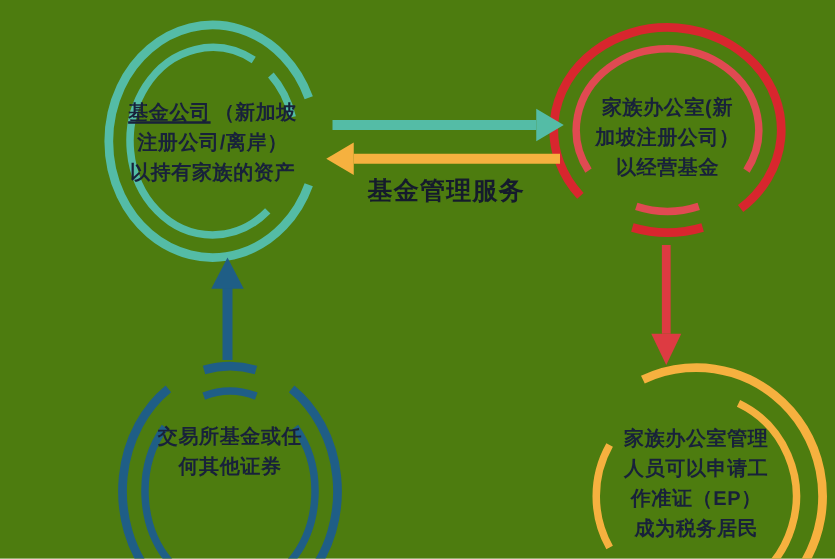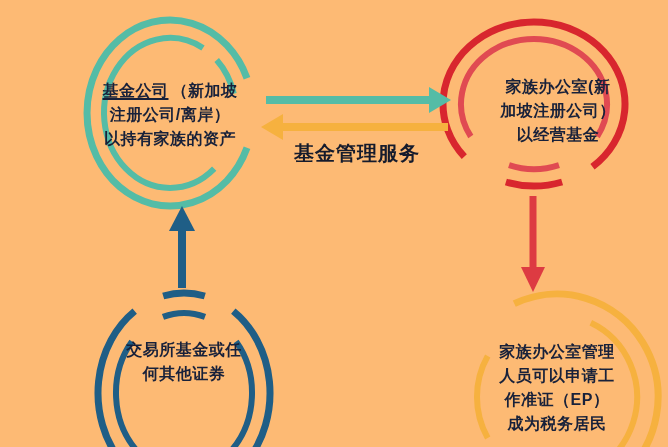--- a/index.html
+++ b/index.html
@@ -6,21 +6,21 @@
     margin: 0;
     padding: 0;
     background: #ffffff;
     font-family: "Liberation Sans", "DejaVu Sans", sans-serif;
   }
   .stage {
     position: relative;
     width: 668px;
     height: 447px;
     overflow: hidden;
-    background: #fdba74;
+    background: #4d7c0f;
   }
   .stage svg {
     position: absolute;
     left: 0;
     top: 0;
   }
   .node-text {
     position: absolute;
     text-align: center;
     font-weight: bold;
@@ -95,21 +95,21 @@
   </svg>
 
   <div class="node-text" style="left:88px; top:79px; width:164px;">
     <div>
       <span class="u">基金公司</span><span class="rest">（新加坡</span>
     </div>
     <div>注册公司/离岸）</div>
     <div>以持有家族的资产</div>
   </div>
 
-  <div class="node-text" style="left:473px; top:75px; width:170px;">
+  <div class="node-text" style="left:449px; top:75px; width:170px;">
     <div>家族办公室(新</div>
     <div>加坡注册公司）</div>
     <div>以经营基金</div>
   </div>
 
   <div class="node-text" style="left:94px; top:338px; width:180px;">
     <div>交易所基金或任</div>
     <div>何其他证券</div>
   </div>
 

